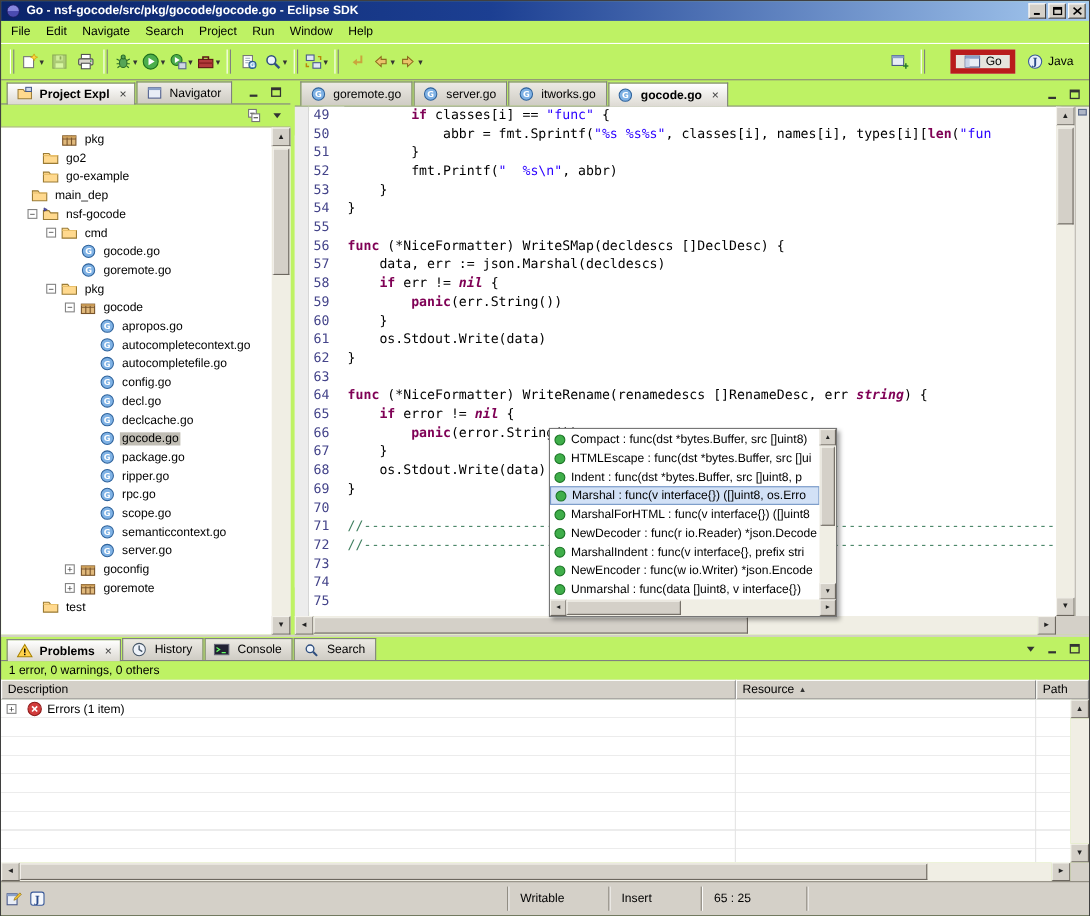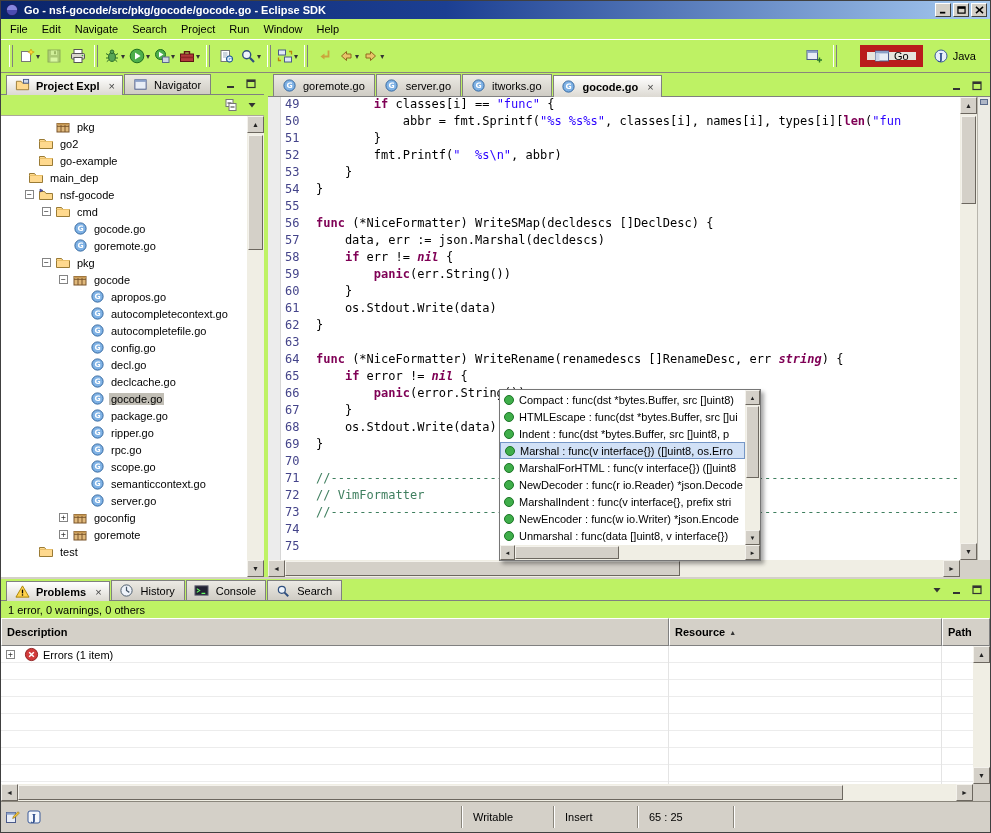--- a/index.html
+++ b/index.html
@@ -20,21 +20,21 @@
   .menu-item { padding:3px 7px; color:#000; }
   .toolbar { height:34px; flex:none; display:flex; align-items:center; padding:2px 4px;
     border-top:1px solid #fff; border-bottom:1px solid #8a867c; }
   .tb-left { display:flex; align-items:center; }
   .tb-grip { width:4px; height:22px; margin:0 4px; border-left:1px solid #fff; border-right:1px solid #808080; }
   .tbtn { height:24px; min-width:24px; padding:0 2px; display:flex; align-items:center; justify-content:center; }
   .tbtn.disabled { opacity:.4; filter:grayscale(100%); }
   .caret { font-size:8px; margin-left:1px; color:#333; }
   .persp-bar { margin-left:auto; display:flex; align-items:center; gap:3px; padding-right:3px; }
   .persp { display:flex; align-items:center; gap:4px; height:22px; padding:0 7px; }
-  .persp.active { background:#e6e4dd; border:7px solid #b91c1c;margin-left:16px; }
+  .persp.active { background:#e6e4dd; border:5px solid #b91c1c;margin-left:16px; }
 
   .icon { display:inline-flex; width:16px; height:16px; align-items:center; justify-content:center; flex:none; }
 
   
   .main { height:504px; flex:none; display:flex; }
   .sash { width:4px; flex:none; }
   .explorer { width:263px; flex:none; display:flex; flex-direction:column; }
   .editor { flex:1; display:flex; flex-direction:column; min-width:0; }
 
   
@@ -90,21 +90,21 @@
   .sb-corner { background:#d4d0c8; flex:none; }
   .slim .sb-btn, .slim.sb-v { width:15px; } .slim .sb-btn { height:15px; font-size:6px; }
   .slim.sb-h { height:15px; }
 
   .overview { width:13px; flex:none; background:#ecebe4; border-left:1px solid #b8b5ac; position:relative; }
   .ov-head { position:absolute; top:2px; left:2px; width:8px; height:6px; background:#aeb6c6; border:1px solid #5a6a8a; }
 
   
   .problems { height:224px; flex:none; display:flex; flex-direction:column; border-top:2px solid #d4d0c8; }
   .psummary { height:17px; flex:none; display:flex; align-items:center; padding-left:7px; }
-  .phead { height:28px; flex:none; display:flex;font-weight:bold; }
+  .phead { height:18px; flex:none; display:flex; }
   .pth { display:flex; align-items:center; gap:4px; padding:0 5px; background:#d4d0c8;
     border:1px solid; border-color:#fff #808080 #808080 #fff; }
   .sort { font-size:7px; color:#333; }
   .pbodywrap { flex:1; display:flex; min-height:0; }
   .pbody { flex:1; position:relative; background:#fff;
     background-image:repeating-linear-gradient(to bottom,#fff 0 16px,#ececec 16px 17px); }
   .colline { position:absolute; top:0; bottom:0; width:1px; background:#e4e4e4; }
   .prow { height:17px; display:flex; align-items:center; gap:4px; padding-left:5px; position:relative; }
 
   
@@ -783,21 +783,20 @@
             <div class="codeline">}</div>
             <div class="codeline">&nbsp;</div>
             <div class="codeline"><span class="kw">func</span> (*NiceFormatter) WriteRename(renamedescs []RenameDesc, err <span class="kwi">string</span>) {</div>
             <div class="codeline">    <span class="kw">if</span> error != <span class="kwi">nil</span> {</div>
             <div class="codeline">        <span class="kw">panic</span>(error.String())</div>
             <div class="codeline">    }</div>
             <div class="codeline">    os.Stdout.Write(data)</div>
             <div class="codeline">}</div>
             <div class="codeline">&nbsp;</div>
             <div class="codeline"><span class="cmt">//--------------------------------------------------------------------------------------------</span></div>
-            <div class="codeline"><span class="cmt">// VimFormatter</span></div>
             <div class="codeline"><span class="cmt">//--------------------------------------------------------------------------------------------</span></div>
             <div class="codeline">&nbsp;</div>
           </div>
         <div class="sb-v">
           <div class="sb-btn">▲</div>
           <div class="sb-track">
             <div class="sb-thumb" style="top:2px;height:88px"></div>
           </div>
           <div class="sb-btn">▼</div>
         </div>

